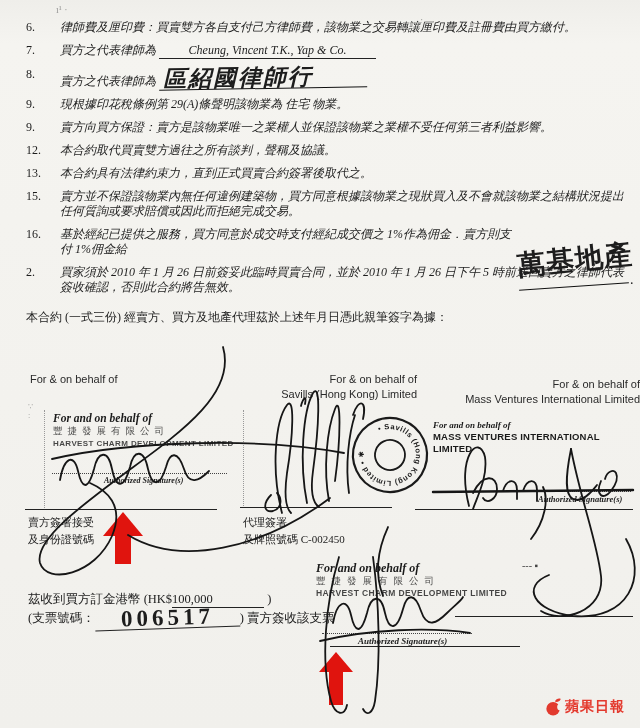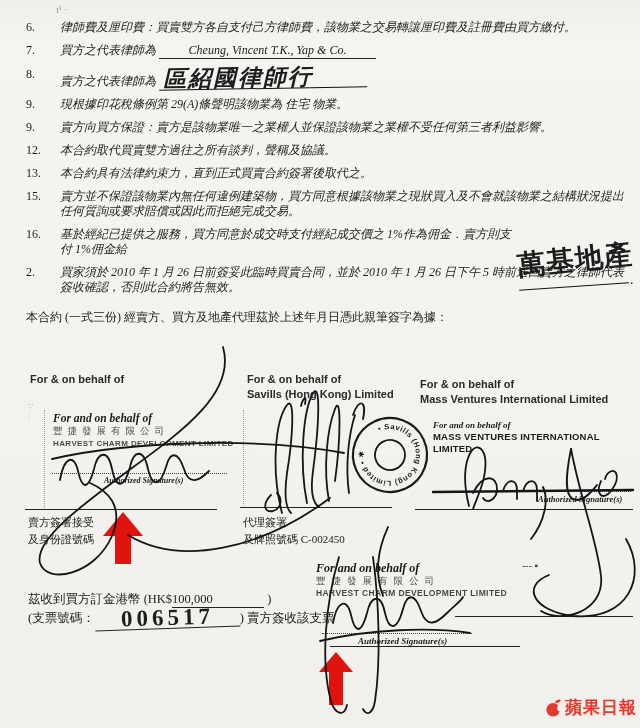--- a/index.html
+++ b/index.html
@@ -11,41 +11,41 @@
   .clause .num{width:34px;flex:none;}
   .clause .body{flex:1;font-style:italic;}
   .fill-en{display:inline-block;min-width:205px;text-align:center;border-bottom:1px solid #222;padding:0 6px;}
   .hw{font-weight:600;transform:rotate(-1deg);}
   .hw8{display:inline-block;min-width:200px;border-bottom:1.5px solid #111;font-size:23px;line-height:21px;padding:0 4px;letter-spacing:2px;}
   .hw16{position:absolute;left:517px;top:241px;font-size:28px;font-weight:600;transform:rotate(-6deg);letter-spacing:1px;}
   .hw16-line{position:absolute;left:519px;top:286px;width:110px;border-top:1.5px solid #111;transform:rotate(-4deg);}
   .hw16-dot{position:absolute;left:630px;top:272px;font-size:14px;}
   .closing{margin-top:14px;font-size:12px;}
   .abs{position:absolute;}
-  .behalf{font-family:"Liberation Sans","DejaVu Sans",sans-serif;font-weight:700;font-size:11px;line-height:15px;color:#2a2a2a;}
+  .behalf{font-family:"Liberation Sans","DejaVu Sans",sans-serif;font-weight:400;font-size:11px;line-height:15px;color:#2a2a2a;text-align:right;}
   .sigline{position:absolute;border-top:1.2px solid #222;}
   .dotline{position:absolute;border-top:1.5px dotted #444;}
   .siglabel{position:absolute;font-size:11px;line-height:17px;color:#222;}
   .auth{position:absolute;font-style:italic;font-weight:700;font-size:8.5px;color:#222;}
   .stamp{position:absolute;color:#1a1a1a;}
   .stamp .it{font-style:italic;font-weight:700;font-size:11.5px;line-height:13px;}
   .stamp .cjk{font-size:9.5px;letter-spacing:5px;line-height:13px;opacity:.8;filter:blur(.4px);}
   .stamp .en{font-size:8px;font-weight:700;letter-spacing:.4px;line-height:11px;opacity:.8;filter:blur(.35px);
     font-family:"Liberation Sans","DejaVu Sans",sans-serif;}
   .stampL{border-left:1px dotted #999;border-right:1px dotted #999;padding:2px 0 0 8px;}
   .massline1{font-style:italic;font-weight:700;font-size:9px;line-height:12px;filter:blur(.3px);}
   .massline2{font-family:"Liberation Sans","DejaVu Sans",sans-serif;font-weight:700;font-size:9.5px;letter-spacing:.2px;line-height:12px;filter:blur(.25px);}
   .arrow{position:absolute;}
   .arrow .head{width:0;height:0;margin:0 auto;}
   .arrow .stem{margin:0 auto;}
   .receipt{position:absolute;font-size:12.5px;color:#1d1d1d;}
   .hwnum{display:inline-block;min-width:145px;border-bottom:1.2px solid #222;font-size:23px;line-height:20px;
     letter-spacing:4px;text-align:center;transform:rotate(-2deg);font-weight:600;}
   .logo{position:absolute;left:545px;top:696px;display:flex;align-items:center;gap:2px;}
-  .logo .txt{font-family:Liberation Mono, monospace;font-weight:700;font-size:17px;color:#e23a2e;
+  .logo .txt{font-family:Liberation Mono, monospace;font-weight:700;font-size:14px;color:#e23a2e;
     letter-spacing:1px;text-shadow:0 0 1px #fbd9d6;}
   .faint{position:absolute;color:#9a9a98;font-size:10px;}
   svg{display:block;}
   .overlay{position:absolute;left:0;top:0;pointer-events:none;}
 </style>
 </head>
 <body>
 
 <div class="page">
 

